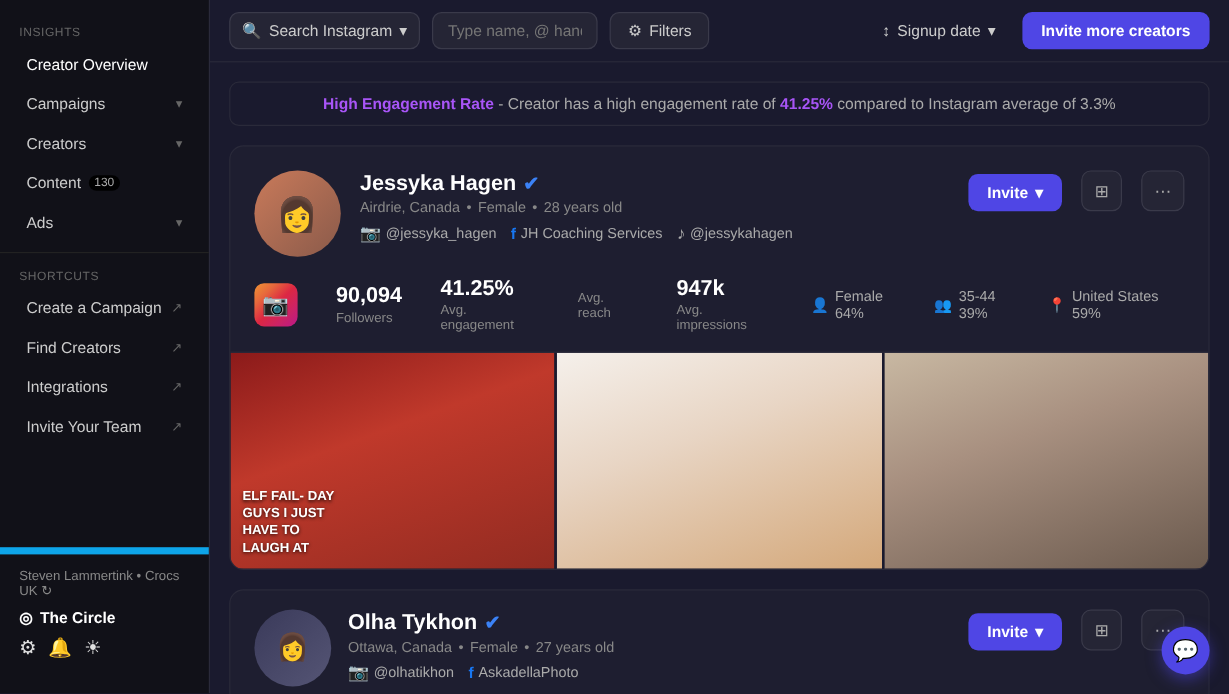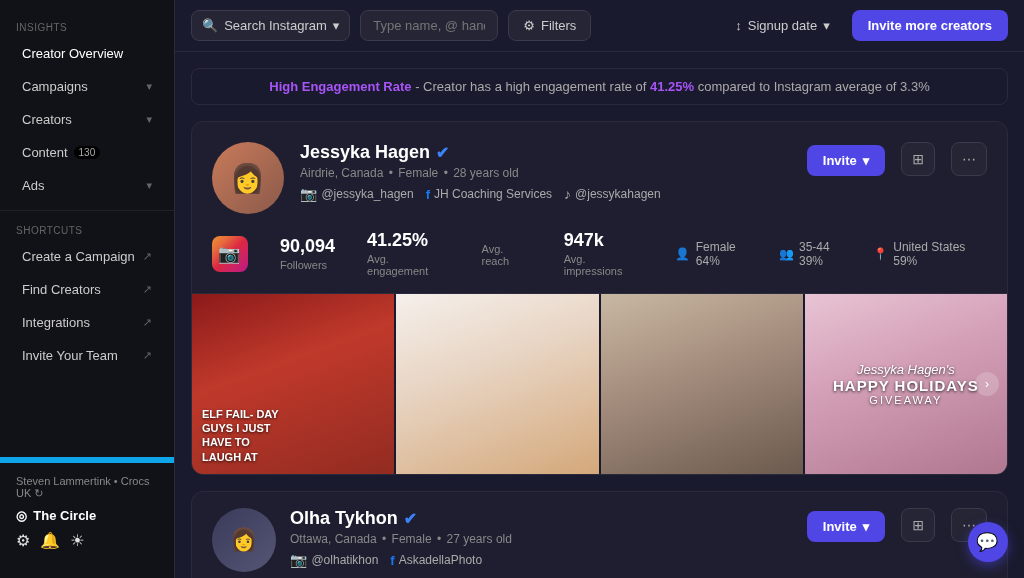--- a/index.html
+++ b/index.html
@@ -597,28 +597,20 @@
           </div>
         </div>
       </div>
 
       <div class="image-grid">
         <div class="img-cell img-1">
           <div class="img-overlay">elf fail- day<br>GUYS I JUST<br>HAVE TO<br>LAUGH AT</div>
         </div>
         <div class="img-cell img-2"></div>
         <div class="img-cell img-3"></div>
-        <div class="img-cell img-4">
-          <div class="img-overlay-right">
-            <span style="font-style:italic;font-size:13px;">Jessyka Hagen's</span>
-            <span style="font-size:15px;font-weight:700;letter-spacing:1px;">HAPPY HOLIDAYS</span>
-            <span style="letter-spacing:2px;font-size:11px;">GIVEAWAY</span>
-          </div>
-          <div class="img-nav-arrow">›</div>
-        </div>
       </div>
     </div>
 
     <div class="creator-card-mini">
       <div class="creator-header-mini">
         <div class="avatar-mini">👩</div>
         <div class="creator-info">
           <div class="creator-name">
             <span>Olha Tykhon</span>
             <span class="verified-badge">✔</span>

